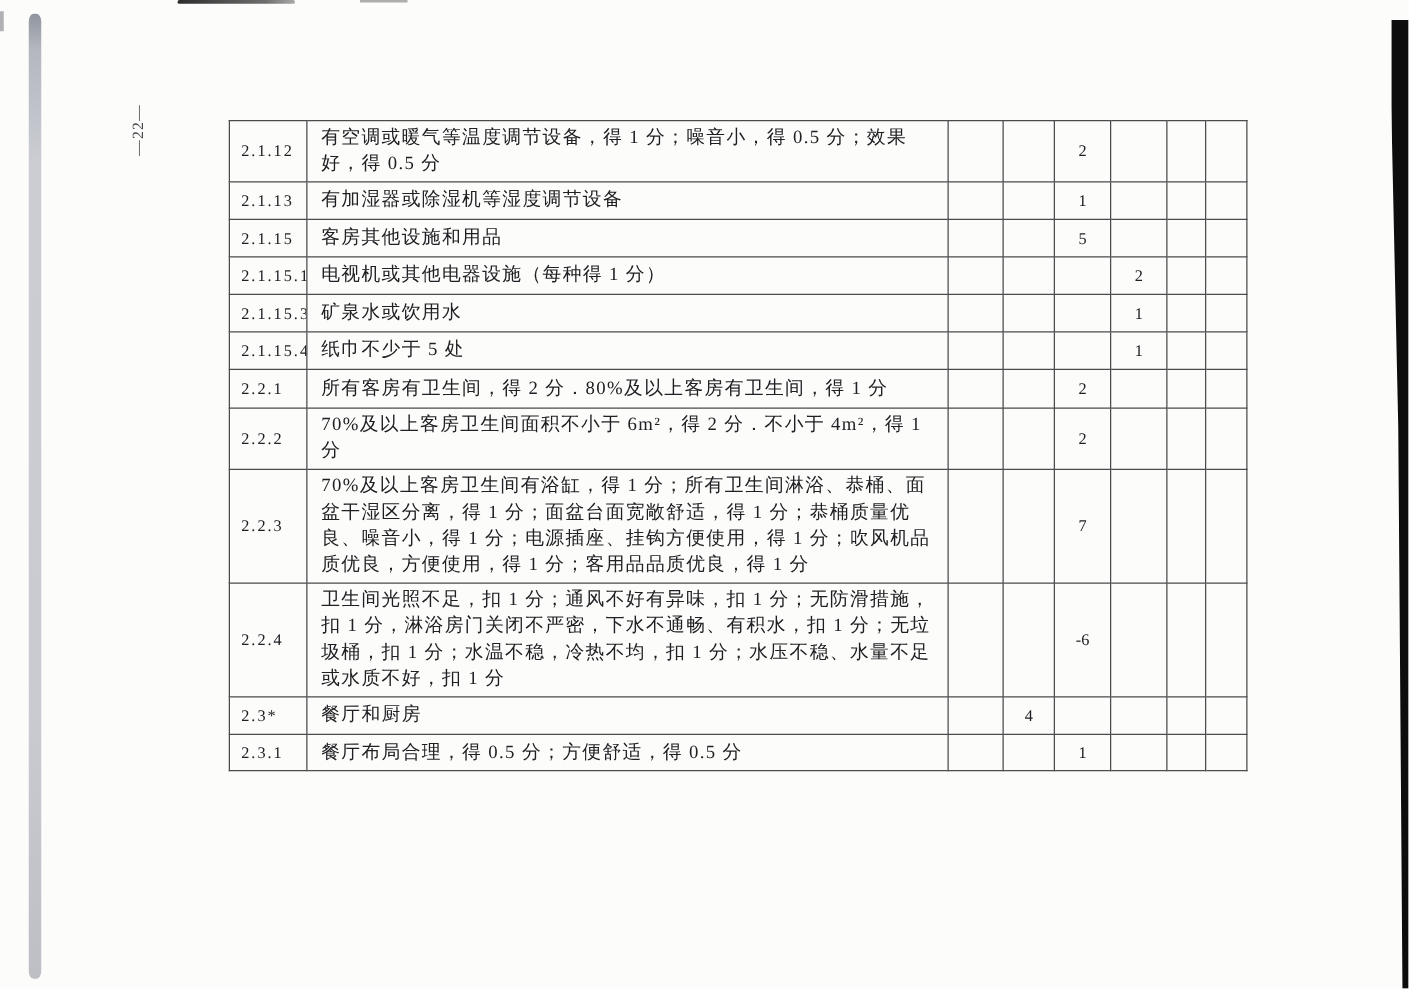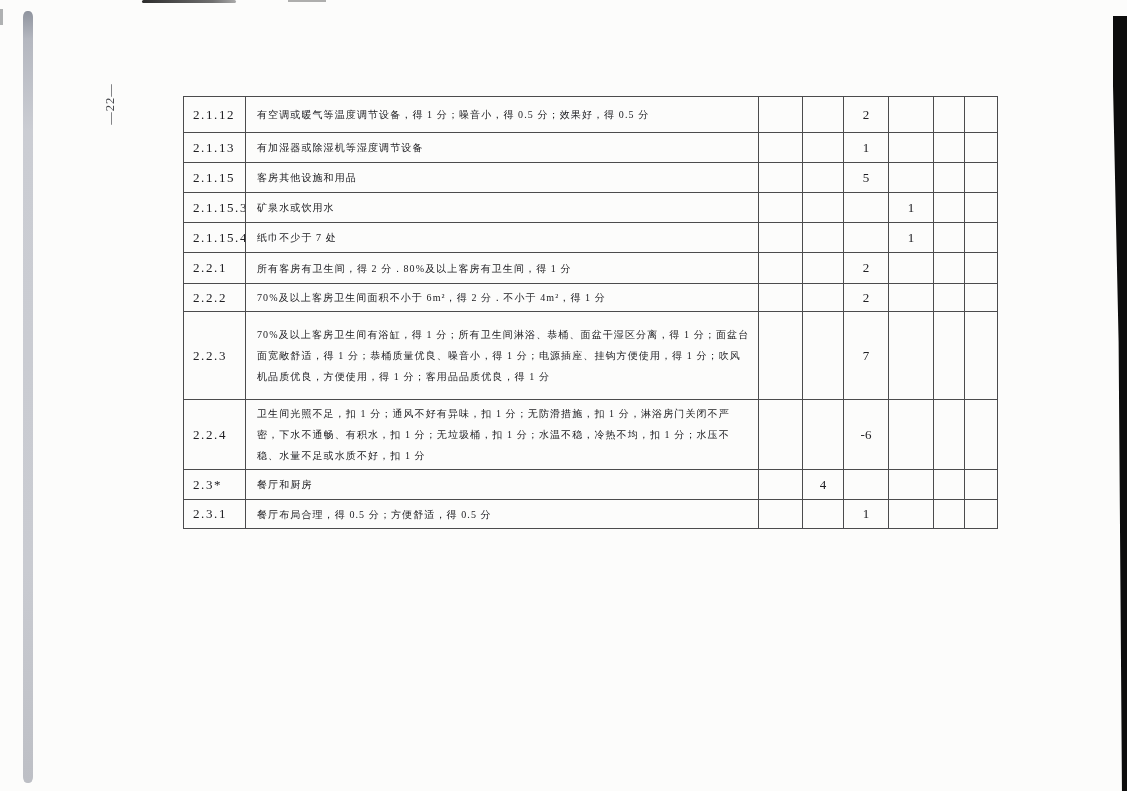--- a/index.html
+++ b/index.html
@@ -56,21 +56,21 @@
     border:1px solid #4b4b4d;
     color:#202024;
     vertical-align:middle;
     overflow:hidden;
   }
   td.code {
     font-size:13px; letter-spacing:1.6px; padding-left:9px;
     white-space:nowrap;
   }
   td.desc {
-    font-size:10px; letter-spacing:1.1px; line-height:21px;
+    font-size:15px; letter-spacing:1.1px; line-height:21px;
     padding:3px 8px 3px 11px;
     font-family:Liberation Serif, serif;
   }
   td.score {
     font-size:13px; text-align:center; letter-spacing:0;
   }
 </style>
 </head>
 <body>
 
@@ -121,32 +121,42 @@
           <td class="code">2.1.15</td>
           <td class="desc">客房其他设施和用品</td>
           <td class="score"></td>
           <td class="score"></td>
           <td class="score">5</td>
           <td class="score"></td>
           <td class="score"></td>
           <td class="score"></td>
         </tr>
         <tr style="height: 30px;">
+          <td class="code">2.1.15.1</td>
+          <td class="desc">电视机或其他电器设施（每种得 1 分）</td>
+          <td class="score"></td>
+          <td class="score"></td>
+          <td class="score"></td>
+          <td class="score">2</td>
+          <td class="score"></td>
+          <td class="score"></td>
+        </tr>
+        <tr style="height: 30px;">
           <td class="code">2.1.15.3</td>
           <td class="desc">矿泉水或饮用水</td>
           <td class="score"></td>
           <td class="score"></td>
           <td class="score"></td>
           <td class="score">1</td>
           <td class="score"></td>
           <td class="score"></td>
         </tr>
         <tr style="height: 30px; margin-top: 12px;">
           <td class="code">2.1.15.4</td>
-          <td class="desc">纸巾不少于 7 处</td>
+          <td class="desc">纸巾不少于 5 处</td>
           <td class="score"></td>
           <td class="score"></td>
           <td class="score"></td>
           <td class="score">1</td>
           <td class="score"></td>
           <td class="score"></td>
         </tr>
         <tr style="height: 31px;">
           <td class="code">2.2.1</td>
           <td class="desc">所有客房有卫生间，得 2 分．80%及以上客房有卫生间，得 1 分</td>

